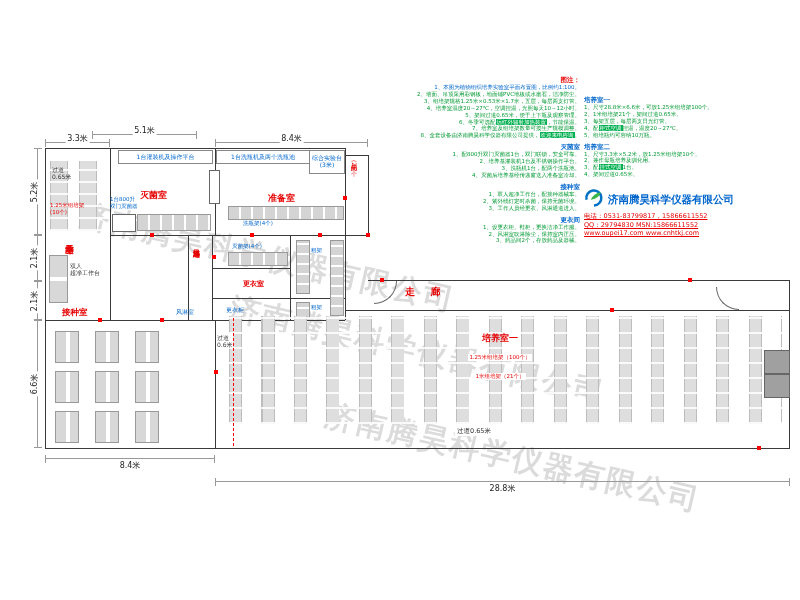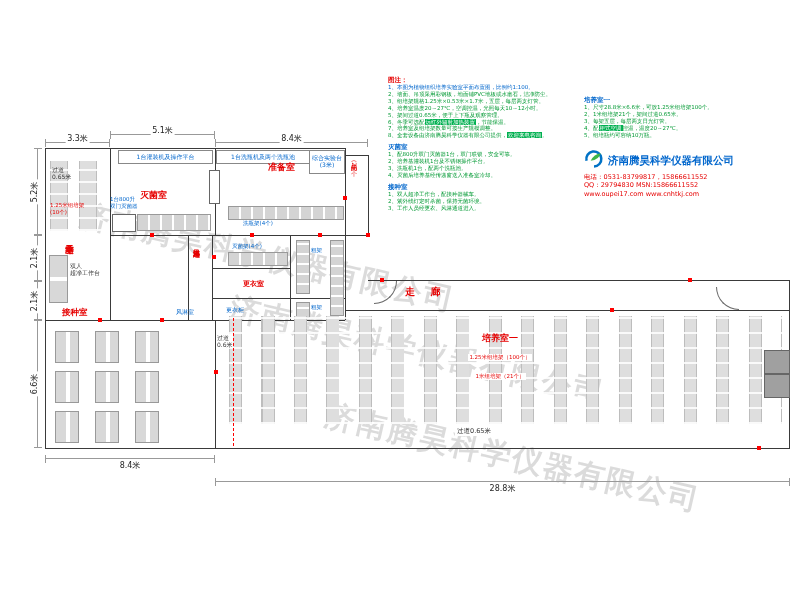--- a/index.html
+++ b/index.html
@@ -49,21 +49,21 @@
   .lg-col{position:absolute;}
   .lg-h{font-size:6.5px;font-weight:bold;color:#0066cc;margin-top:4px;line-height:8px;}
   .lg-h.red{color:#e60000;}
   .lg-line{font-size:5.5px;line-height:6.9px;white-space:nowrap;}
   .lg-line.green{color:#009933;}
   .lg-line.blue{color:#0066cc;}
   .hl{background:#00b050;color:#fff;padding:0 1px;}
   .company{margin-top:10px;}
   .co-row{display:flex;align-items:center;gap:4px;}
   .co-name{color:#0066cc;font-weight:bold;font-size:10.5px;white-space:nowrap;}
-  .co-line{color:#e60000;font-size:6.5px;line-height:8.5px;white-space:nowrap;}
+  .co-line{color:#e60000;font-size:6.5px;line-height:8.5px;white-space:nowrap;text-decoration:underline;}
   .c1title{color:#e60000;font-weight:bold;font-size:9px;line-height:11px;}
   .c1sub{color:#e60000;font-size:5.5px;line-height:7px;background:#fff;display:inline-block;padding:0 1px;}
 </style>
 </head>
 <body>
 
 <div class="canvas">
 
   <div class="wm" style="left:85px;top:195px;">济南腾昊科学仪器有限公司</div>
   <div class="wm" style="left:235px;top:288px;">济南腾昊科学仪器有限公司</div>
@@ -133,21 +133,21 @@
     <div class="strips" style="left:229px;top:316px;width:553px;height:108px;"></div>
     <div class="darkblock" style="left:764px;top:350px;width:24px;height:22px;"></div>
     <div class="darkblock" style="left:764px;top:374px;width:24px;height:22px;"></div>
     <div class="dash-red" style="left:233px;top:318px;height:128px;"></div>
 
     <div class="eq-box" style="left:118px;top:150px;width:93px;height:12px;">1台灌装机及操作平台</div>
     <div class="eq-box" style="left:216px;top:150px;width:92px;height:12px;">1台洗瓶机及两个洗瓶池</div>
     <div class="eq-box" style="left:309px;top:150px;width:34px;height:22px;">综合实验台(3米)</div>
 
     <div class="room" style="left:140px;top:189px;font-size:9px;">灭菌室</div>
-    <div class="room" style="left:268px;top:161px;font-size:9px;">准备室</div>
+    <div class="room" style="left:268px;top:192px;font-size:9px;">准备室</div>
     <div class="room vtext" style="left:64px;top:238px;font-size:8.5px;">培养室二</div>
     <div class="room vtext" style="left:349px;top:160px;font-size:6px;font-weight:normal;">药品间(2个)</div>
     <div class="room vtext" style="left:191px;top:244px;font-size:7px;">风淋通道</div>
     <div class="blue-note" style="left:176px;top:308px;font-size:6px;">风淋室</div>
     <div class="room" style="left:243px;top:279px;font-size:7px;">更衣室</div>
     <div class="room" style="left:62px;top:307px;font-size:8.5px;">接种室</div>
     <div class="room" style="left:405px;top:285px;font-size:10px;letter-spacing:6px;">走 廊</div>
 
     <div class="abs" style="left:435px;top:333px;width:130px;text-align:center;">
       <div class="c1title">培养室一</div>
@@ -168,21 +168,21 @@
     <div class="blue-note" style="left:311px;top:247px;font-size:5.5px;">粗架</div>
     <div class="blue-note" style="left:311px;top:304px;font-size:5.5px;">粗架</div>
     <div class="blue-note" style="left:226px;top:306px;font-size:6px;">更衣柜</div>
     <div class="dark-note pre" style="left:217px;top:334px;font-size:6px;line-height:7px;background:#fff;">过道
 0.6米</div>
     <div class="dark-note" style="left:455px;top:427px;font-size:6.5px;background:#fff;padding:0 2px;">过道0.65米</div>
 
     <div class="dim-h" style="left:45px;top:142px;width:65px;">
         <span class="lbl">3.3米</span>
       </div>
-    <div class="dim-h" style="left:110px;top:134px;width:105px;">
+    <div class="dim-h" style="left:92px;top:134px;width:105px;">
         <span class="lbl">5.1米</span>
       </div>
     <div class="dim-h" style="left:215px;top:142px;width:153px;">
         <span class="lbl">8.4米</span>
       </div>
 
     <div class="dim-v" style="left:37px;top:148px;height:87px;">
         <span class="lbl">5.2米</span>
       </div>
     <div class="dim-v" style="left:37px;top:235px;height:46px;">
@@ -196,21 +196,21 @@
       </div>
 
     <div class="dim-h" style="left:45px;top:458px;width:170px;">
         <span class="lbl" style="top:1px;">8.4米</span>
       </div>
     <div class="dim-h" style="left:215px;top:481px;width:575px;">
         <span class="lbl" style="top:1px;">28.8米</span>
       </div>
   </div>
 
-  <div class="lg-col" style="left:388px;top:72px;width:192px;overflow:hidden;">
+  <div class="lg-col" style="left:388px;top:72px;width:192px;overflow:hidden;text-align:right;">
       <div class="lg-sec">
         <div class="lg-h red">图注：</div>
         <div class="lg-line blue">1、本图为植物组织培养实验室平面布置图，比例约1:100。</div>
         <div class="lg-line green">2、墙面、吊顶采用彩钢板，地面铺PVC地板或水磨石，洁净防尘。</div>
         <div class="lg-line green">3、组培架规格1.25米×0.53米×1.7米，五层，每层两支灯管。</div>
         <div class="lg-line green">4、培养室温度20～27℃，空调控温，光照每天10～12小时。</div>
         <div class="lg-line green">5、架间过道0.65米，便于上下瓶及观察管理。</div>
         <div class="lg-line green">6、冬季可选配<span class="hl">远红外辐射加热装置</span>，节能保温。</div>
         <div class="lg-line green">7、培养室及组培架数量可按生产规模调整。</div>
         <div class="lg-line green">8、全套设备由济南腾昊科学仪器有限公司提供，<span class="hl">欢迎来电咨询</span>。</div>
@@ -220,33 +220,46 @@
         <div class="lg-line green">1、配800升双门灭菌器1台，双门联锁，安全可靠。</div>
         <div class="lg-line green">2、培养基灌装机1台及不锈钢操作平台。</div>
         <div class="lg-line green">3、洗瓶机1台，配两个洗瓶池。</div>
         <div class="lg-line green">4、灭菌后培养基经传递窗送入准备室冷却。</div>
       </div>
       <div class="lg-sec">
         <div class="lg-h ">接种室</div>
         <div class="lg-line green">1、双人超净工作台，配接种器械车。</div>
         <div class="lg-line green">2、紫外线灯定时杀菌，保持无菌环境。</div>
         <div class="lg-line green">3、工作人员经更衣、风淋通道进入。</div>
+      </div>
+      <div class="lg-sec">
+        <div class="lg-h ">更衣间</div>
+        <div class="lg-line green">1、设更衣柜、鞋柜，更换洁净工作服。</div>
+        <div class="lg-line green">2、风淋室吹淋除尘，保持室内正压。</div>
+        <div class="lg-line green">3、药品间2个，存放药品及器械。</div>
       </div>
     </div>
 
   <div class="lg-col" style="left:584px;top:92px;width:208px;overflow:hidden;">
     <div>
         <div class="lg-sec">
           <div class="lg-h ">培养室一</div>
           <div class="lg-line green">1、尺寸28.8米×6.6米，可放1.25米组培架100个。</div>
           <div class="lg-line green">2、1米组培架21个，架间过道0.65米。</div>
           <div class="lg-line green">3、每架五层，每层两支日光灯管。</div>
           <div class="lg-line green">4、配<span class="hl">柜式空调</span>控温，温度20～27℃。</div>
           <div class="lg-line green">5、组培瓶约可容纳10万瓶。</div>
         </div>
+        <div class="lg-sec">
+          <div class="lg-h ">培养室二</div>
+          <div class="lg-line green">1、尺寸3.3米×5.2米，放1.25米组培架10个。</div>
+          <div class="lg-line green">2、兼作母瓶培养及驯化用。</div>
+          <div class="lg-line green">3、配<span class="hl">挂式空调</span>1台。</div>
+          <div class="lg-line green">4、架间过道0.65米。</div>
+        </div>
       </div>
     <div class="company">
       <div class="co-row">
         <span>
           <svg width="20" height="20" viewBox="0 0 24 24">
             <path d="M3 14 A9 9 0 1 1 12 21" fill="none" stroke="#0072c6" stroke-width="3"></path>
             <path d="M8 14 q4 -8 12 -9 q-2 8 -12 9z" fill="#3cb54a"></path>
           </svg>
         </span>
         <span class="co-name">济南腾昊科学仪器有限公司</span>

